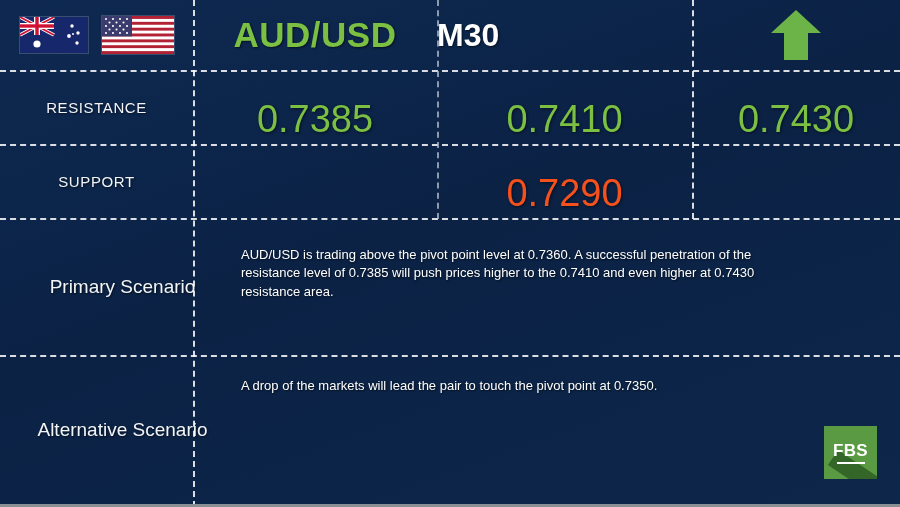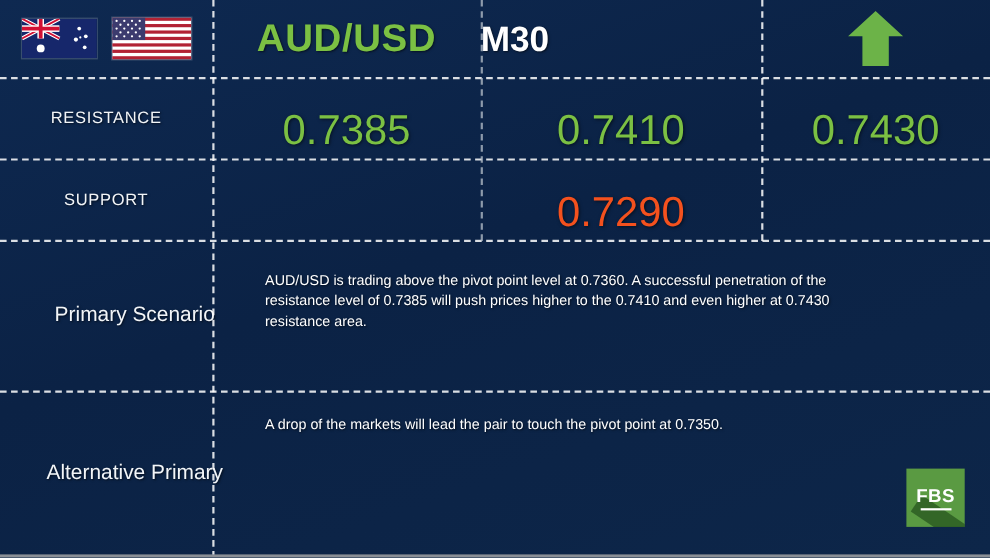--- a/index.html
+++ b/index.html
@@ -302,21 +302,21 @@
     <div class="scn-lbl">
       <span class="scn-lbl-text">Primary Scenario</span>
     </div>
     <div class="scn-body">
       <p class="scn-text">AUD/USD is trading above the pivot point level at 0.7360. A successful penetration of the resistance level of 0.7385 will push prices higher to the 0.7410 and even higher at 0.7430 resistance area.</p>
     </div>
   </div>
 
   <div class="row-scn" id="row-alternative">
     <div class="scn-lbl">
-      <span class="scn-lbl-text">Alternative Primary</span>
+      <span class="scn-lbl-text">Alternative Scenario</span>
     </div>
     <div class="scn-body">
       <p class="scn-text">A drop of the markets will lead the pair to touch the pivot point at 0.7350.</p>
     </div>
   </div>
 
   <div class="hline" style="top:70px;"></div>
   <div class="hline" style="top:144px;"></div>
   <div class="hline" style="top:218px;"></div>
   <div class="hline" style="top:355px;"></div>

